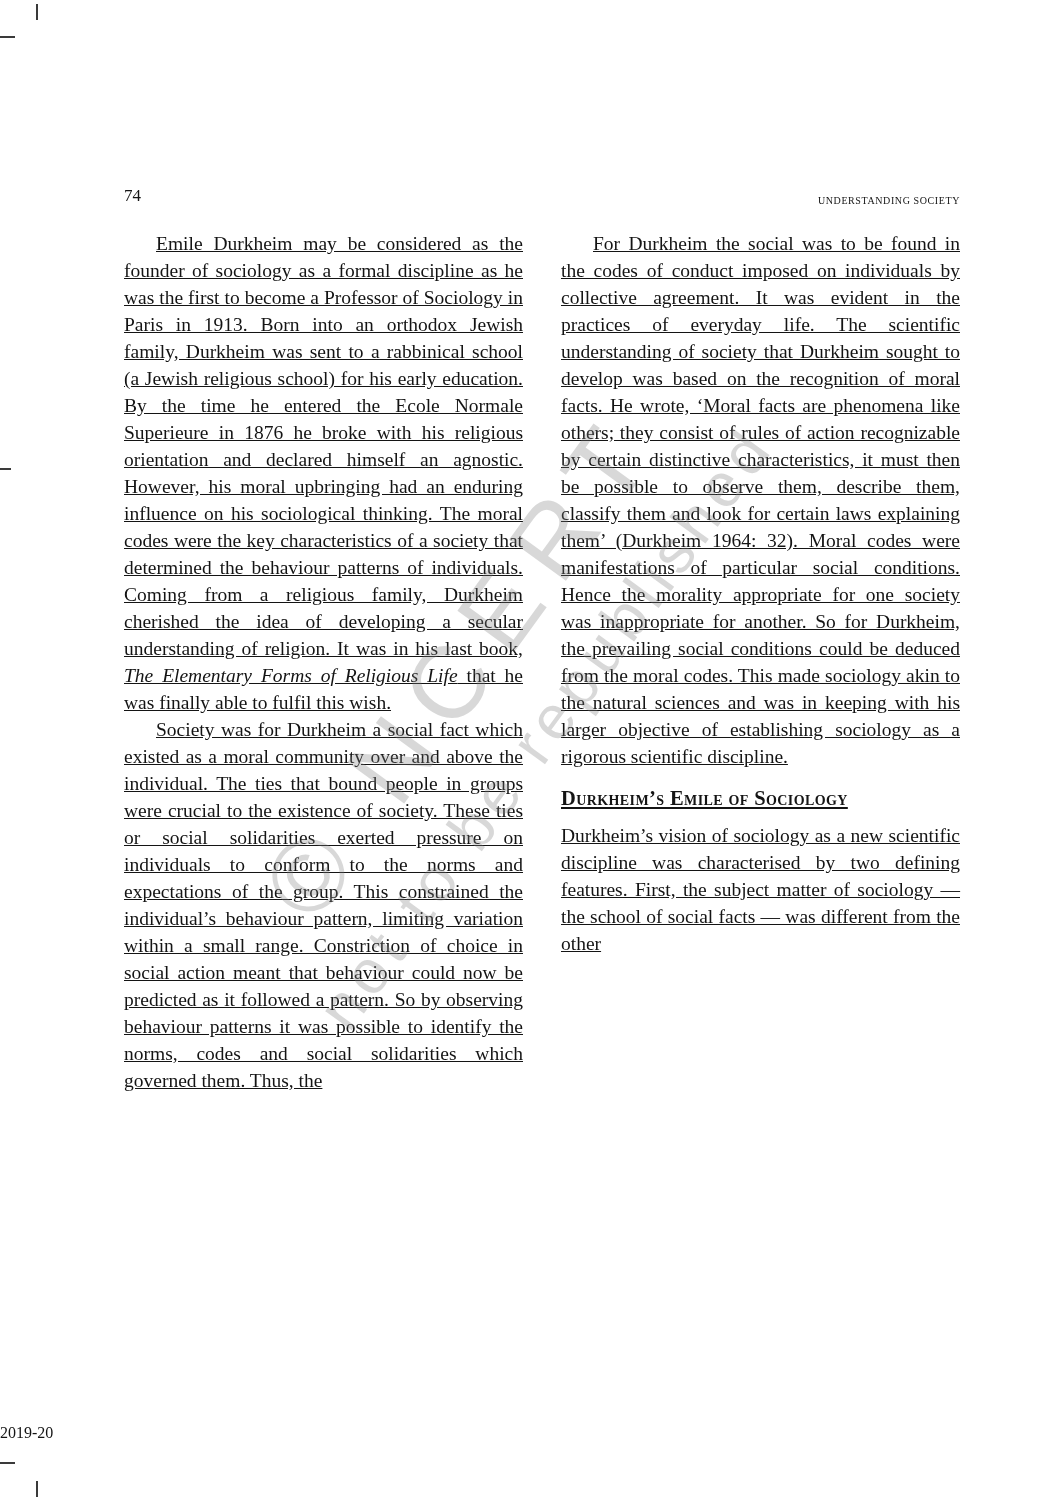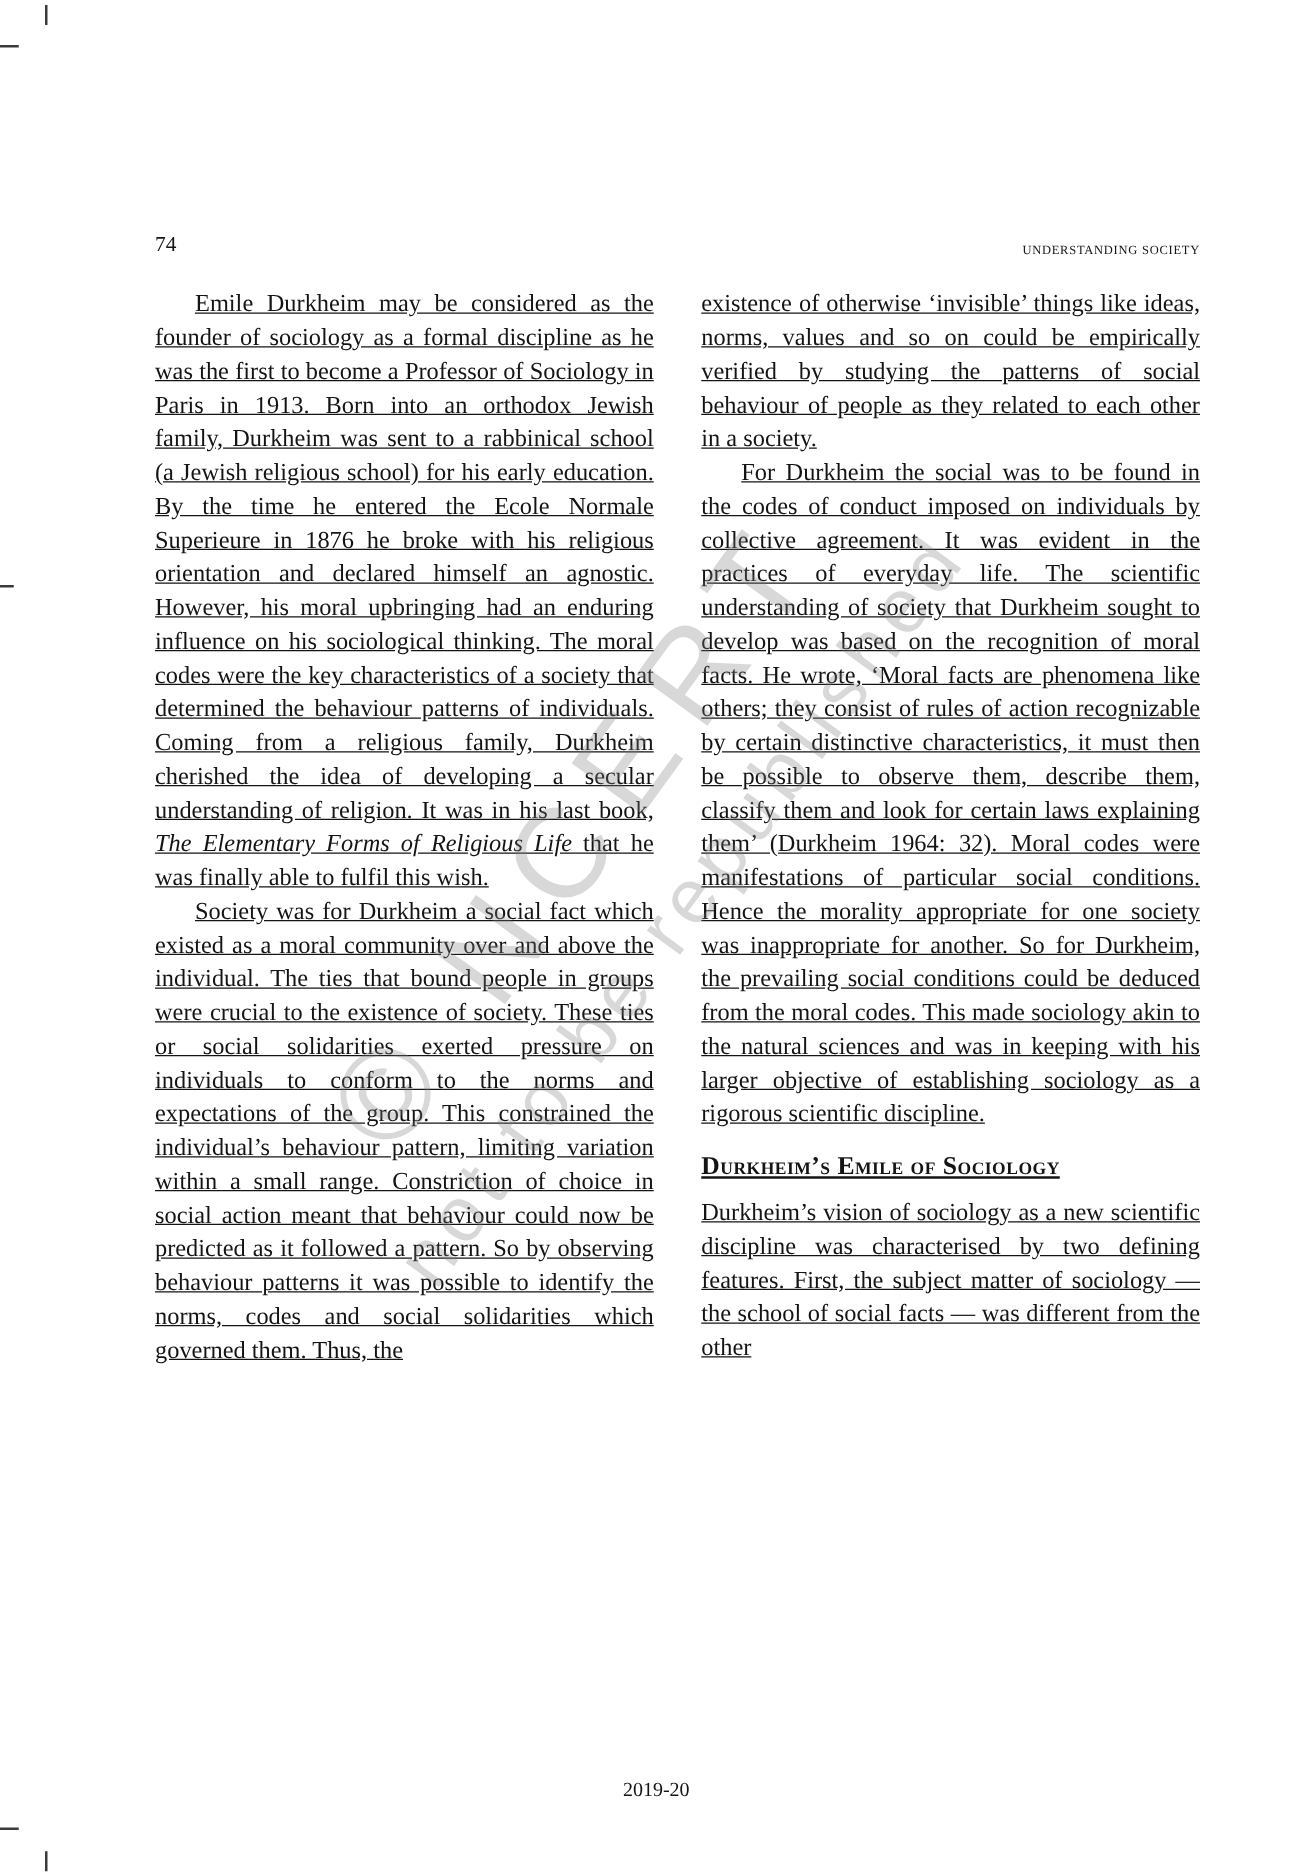--- a/index.html
+++ b/index.html
@@ -46,21 +46,21 @@
     font-size:20.5px;
     font-weight:bold;
     font-variant:small-caps;
     letter-spacing:0.4px;
     margin:15px 0 10px 0;
     text-align:left;
   }
 
   .page-footer {
     position:absolute; top:1424px; left:0; width:1050px;
-    text-align:center; font-size:16px;
+    text-align:left; font-size:16px;
   }
 
   .watermark {
     position:absolute; left:47%; top:46%;
     transform:translate(-50%,-50%) rotate(-54deg);
     text-align:center;
     color:rgba(125,125,125,0.30);
     pointer-events:none;
     z-index:5;
     white-space:nowrap;
@@ -91,21 +91,20 @@
   </header>
 
   <main class="columns">
 
     <section class="col col-left">
       <p class="indent"><span>Emile Durkheim may be considered as the founder of sociology as a formal discipline as he was the first to become a Professor of Sociology in Paris in 1913. Born into an orthodox Jewish family, Durkheim was sent to a rabbinical school (a Jewish religious school) for his early education. By the time he entered the Ecole Normale Superieure in 1876 he broke with his religious orientation and declared himself an agnostic. However, his moral upbringing had an enduring influence on his sociological thinking. The moral codes were the key characteristics of a society that determined the behaviour patterns of individuals. Coming from a religious family, Durkheim cherished the idea of developing a secular understanding of religion. It was in his last book, </span><i>The Elementary Forms of Religious Life</i><span> that he was finally able to fulfil this wish.</span></p>
       <p class="indent">Society was for Durkheim a social fact which existed as a moral community over and above the individual. The ties that bound people in groups were crucial to the existence of society. These ties or social solidarities exerted pressure on individuals to conform to the norms and expectations of the group. This constrained the individual’s behaviour pattern, limiting variation within a small range. Constriction of choice in social action meant that behaviour could now be predicted as it followed a pattern. So by observing behaviour patterns it was possible to identify the norms, codes and social solidarities which governed them. Thus, the</p>
     </section>
 
     <section class="col col-right">
-      <p>existence of otherwise ‘invisible’ things like ideas, norms, values and so on could be empirically verified by studying the patterns of social behaviour of people as they related to each other in a society.</p>
       <p class="indent">For Durkheim the social was to be found in the codes of conduct imposed on individuals by collective agreement. It was evident in the practices of everyday life. The scientific understanding of society that Durkheim sought to develop was based on the recognition of moral facts. He wrote, ‘Moral facts are phenomena like others; they consist of rules of action recognizable by certain distinctive characteristics, it must then be possible to observe them, describe them, classify them and look for certain laws explaining them’ (Durkheim 1964: 32). Moral codes were manifestations of particular social conditions. Hence the morality appropriate for one society was inappropriate for another. So for Durkheim, the prevailing social conditions could be deduced from the moral codes. This made sociology akin to the natural sciences and was in keeping with his larger objective of establishing sociology as a rigorous scientific discipline.</p>
       <h2 class="section-heading">Durkheim’s Emile of Sociology</h2>
       <p>Durkheim’s vision of sociology as a new scientific discipline was characterised by two defining features. First, the subject matter of sociology — the school of social facts — was different from the other</p>
     </section>
 
   </main>
 
   <footer class="page-footer">
     <span>2019-20</span>
   </footer>

